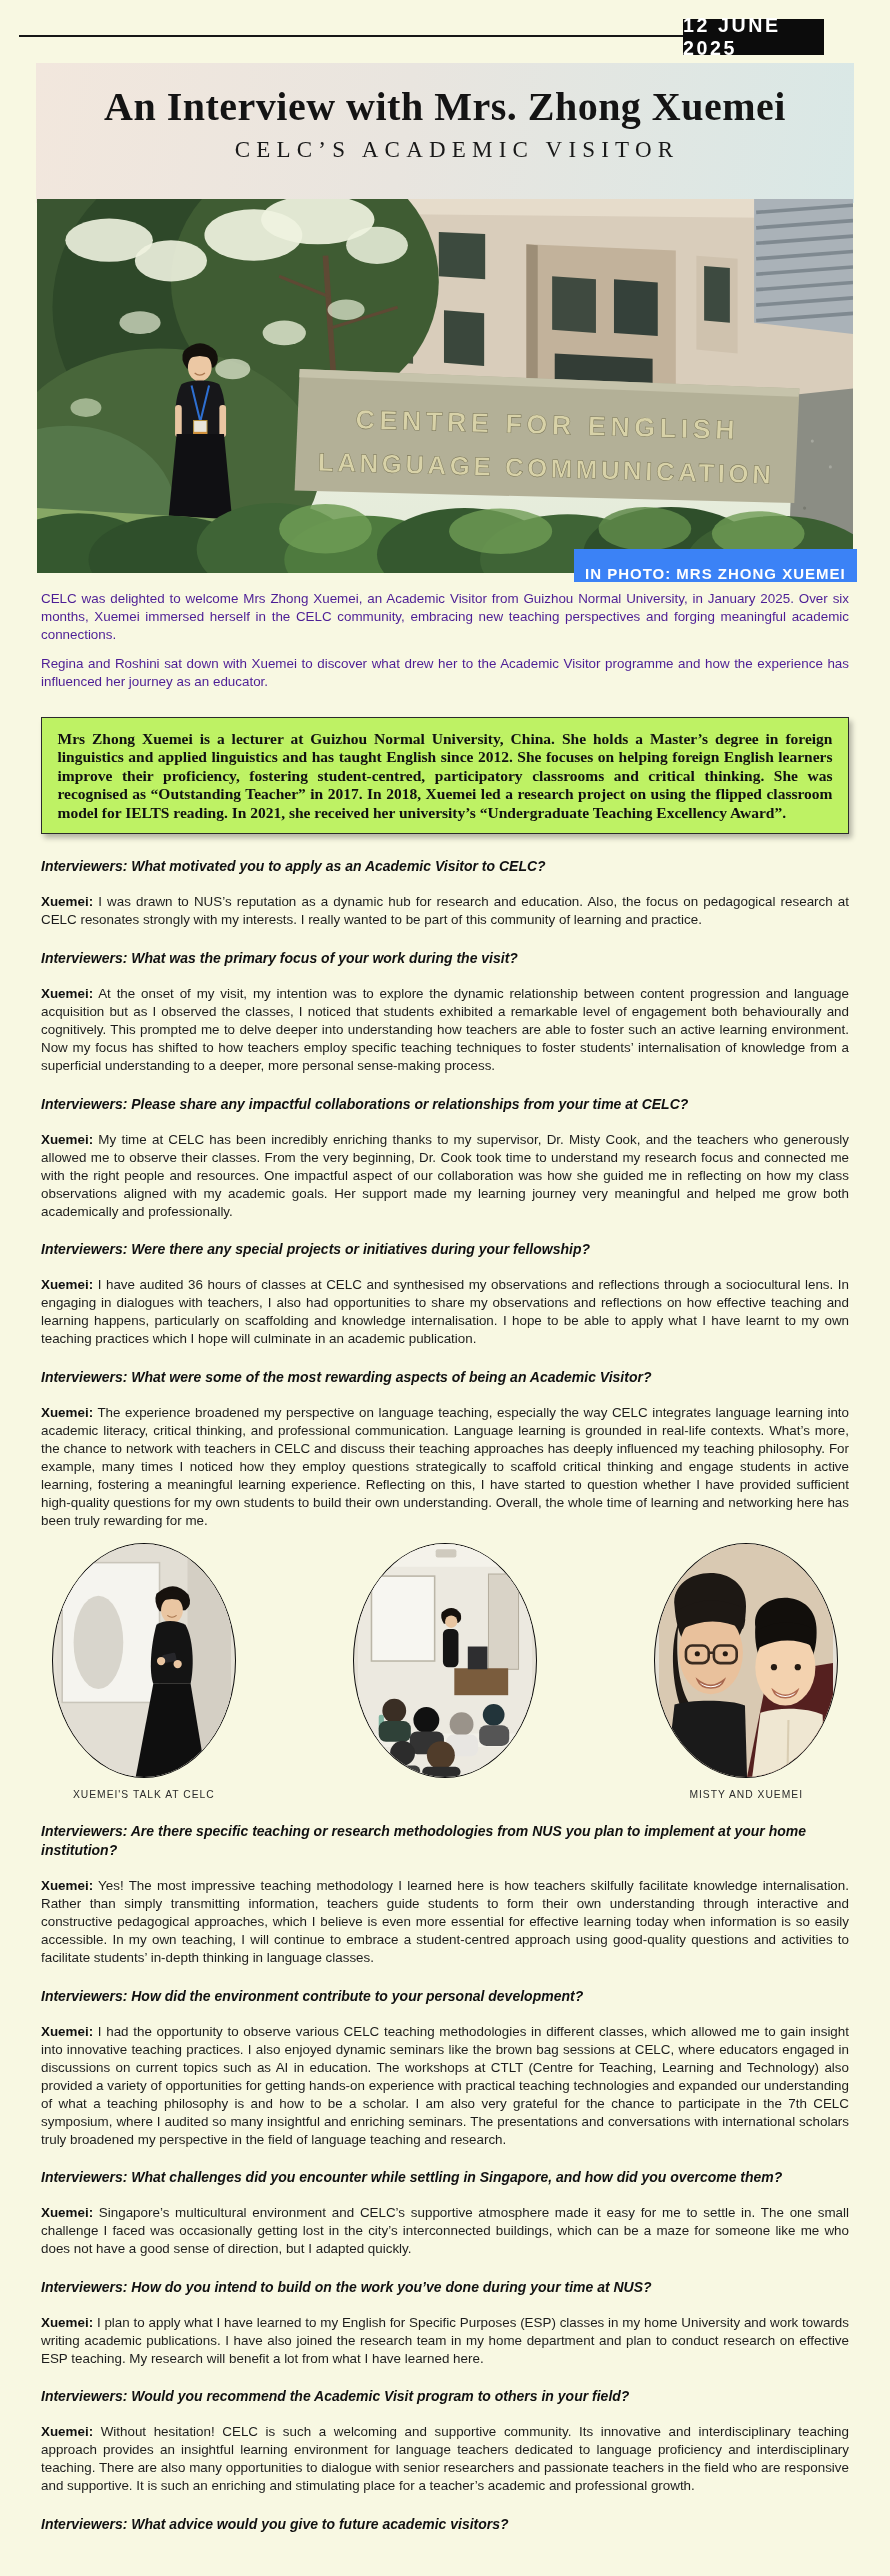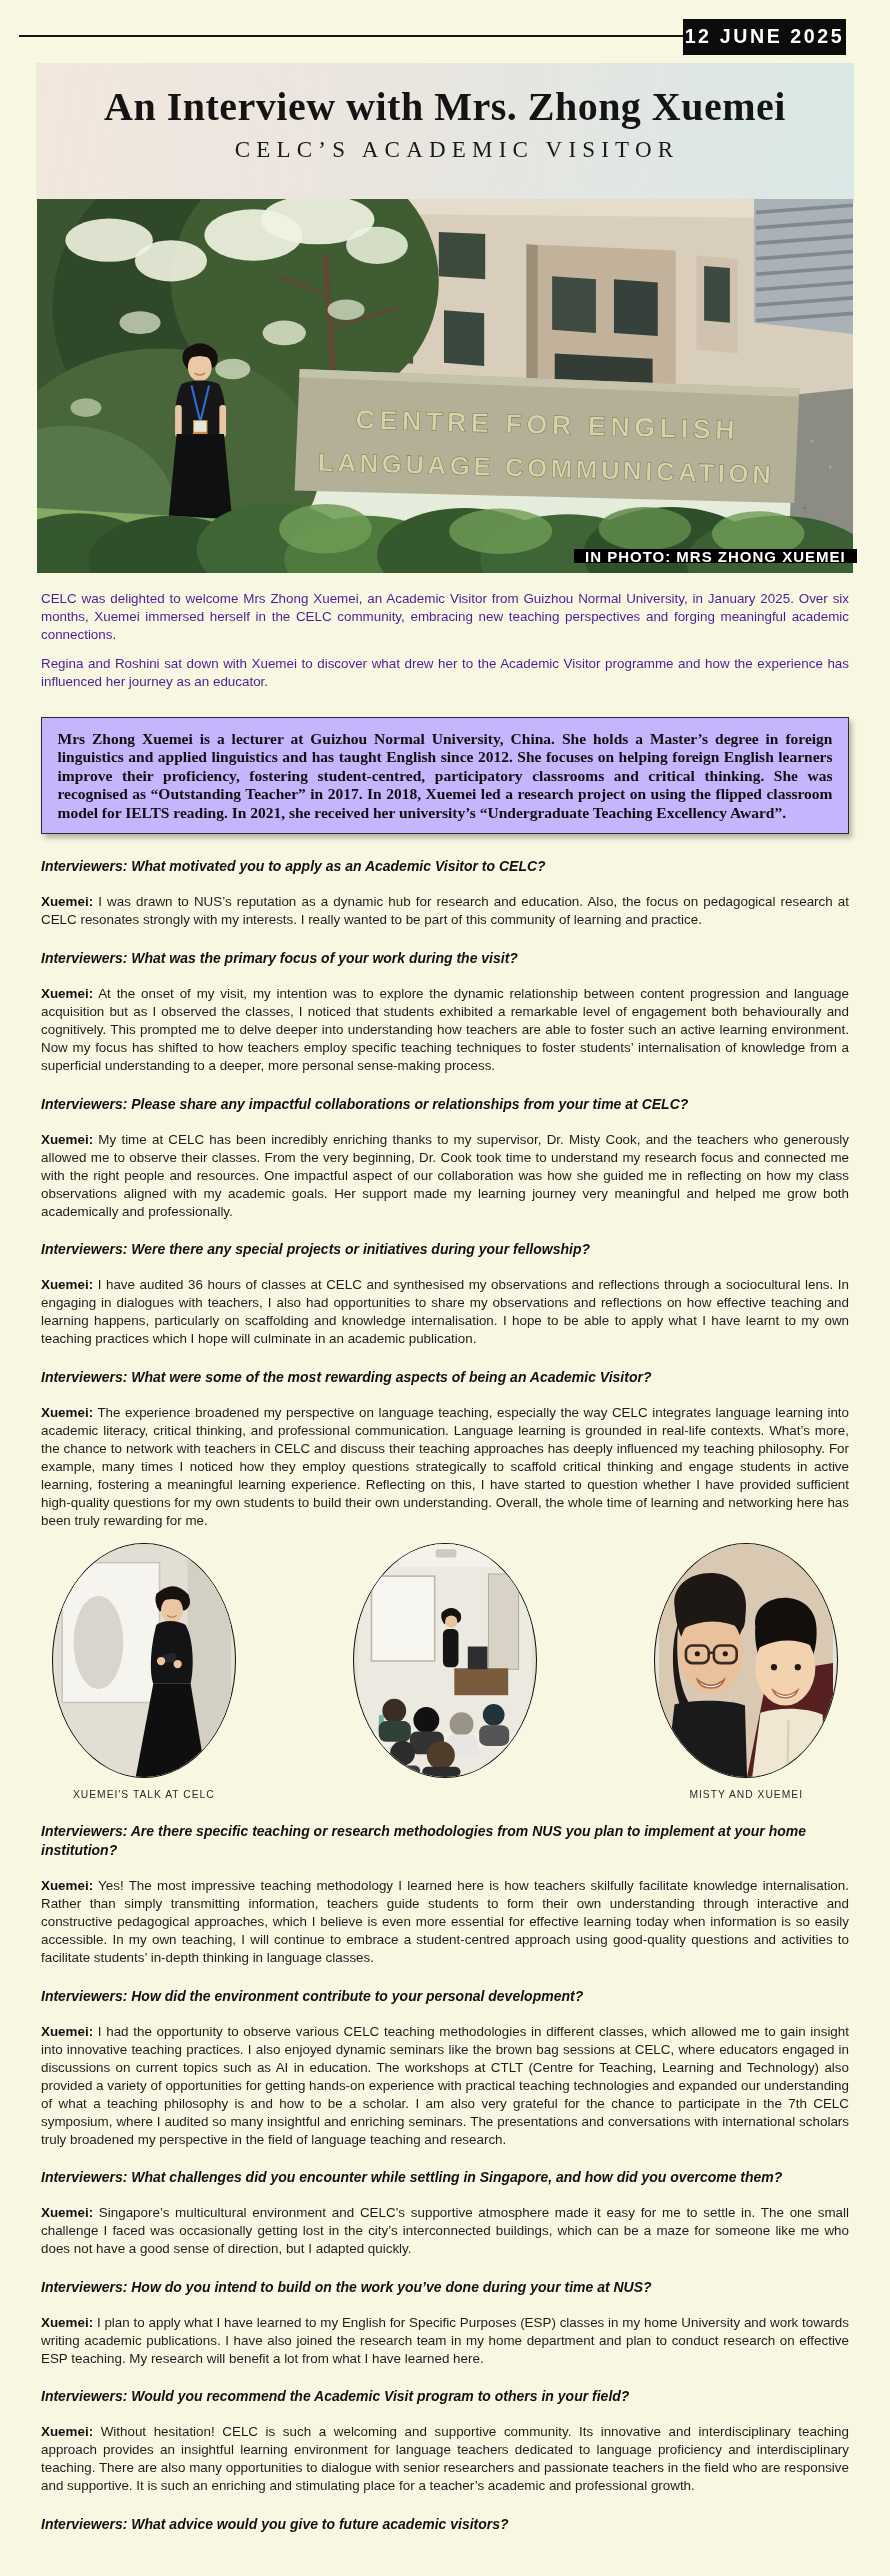--- a/index.html
+++ b/index.html
@@ -3,21 +3,21 @@
 <meta charset="utf-8">
 <style>
   html { background:#f8f8e2; }
   body {
     margin:0; position:relative; width:890px; height:2968px;
     background:#f8f8e2; overflow:hidden;
     font-family:"Liberation Sans", sans-serif; color:#1b1b1b;
   }
   .top-rule { position:absolute; left:18.5px; top:35px; width:666px; height:2.1px; background:#161616; }
   .date-badge {
-    position:absolute; left:683px; top:18.5px; width:163px; height:36px;
+    position:absolute; left:683px; top:18.5px; width:141px; height:36px;
     background:#0c0c0c; color:#ffffff; display:flex; align-items:center; justify-content:center;
     font-size:19.6px; font-weight:bold; letter-spacing:2.6px;
   }
   .header-block {
     position:absolute; left:36px; top:63px; width:818px; height:140px;
     background:linear-gradient(100deg,#f2e7dd 0%,#e9e5df 45%,#d9e8e6 100%);
     text-align:center;
   }
   .page-title {
     margin:19.6px 0 0; font-family:"Liberation Serif", serif; font-weight:bold;
@@ -26,30 +26,30 @@
   .page-subtitle {
     margin:7.2px 0 0; font-family:"Liberation Serif", serif; font-weight:normal;
     font-size:23px; color:#191919; letter-spacing:6.2px;padding-left:24px;
   }
   .photo-wrap {
     position:absolute; left:37px; top:199px; width:816px; height:374px; overflow:hidden;
     background:#e9eedd;
   }
   .photo-wrap svg { display:block; }
   .photo-badge {
-    position:absolute; right:33px; top:549px; height:14px; padding:0 11.3px;
-    background:#000000; color:#ffffff; display:flex; align-items:center;
+    position:absolute; right:33px; top:549px; height:33px; padding:0 11.3px;
+    background:#3b82f6; color:#ffffff; display:flex; align-items:flex-end;
     font-size:15px; font-weight:bold; letter-spacing:1px;
   }
   .content { position:absolute; left:41px; top:590px; width:808px; }
   .intro-p {
     margin:0 0 11.3px; font-size:13.4px; line-height:18px; text-align:justify; color:#4c1d95;
   }
   .bio-box {
-    margin-top:26px; border:1.5px solid #2b2b2b; background:#c4b5fd;
+    margin-top:26px; border:1.5px solid #2b2b2b; background:#bef264;
     box-shadow:3.1px 3.6px 5.2px rgba(0,0,0,0.28);
     padding:11.3px 15.5px;
   }
   .bio-box p {
     margin:0; font-family:"Liberation Serif", serif; font-weight:bold;
     font-size:15.5px; line-height:18.5px; text-align:justify; color:#101010;
   }
   .q {
     margin:19.6px 0 0; font-size:14px; line-height:18.5px; font-weight:bold; font-style:italic; color:#111111;
   }

